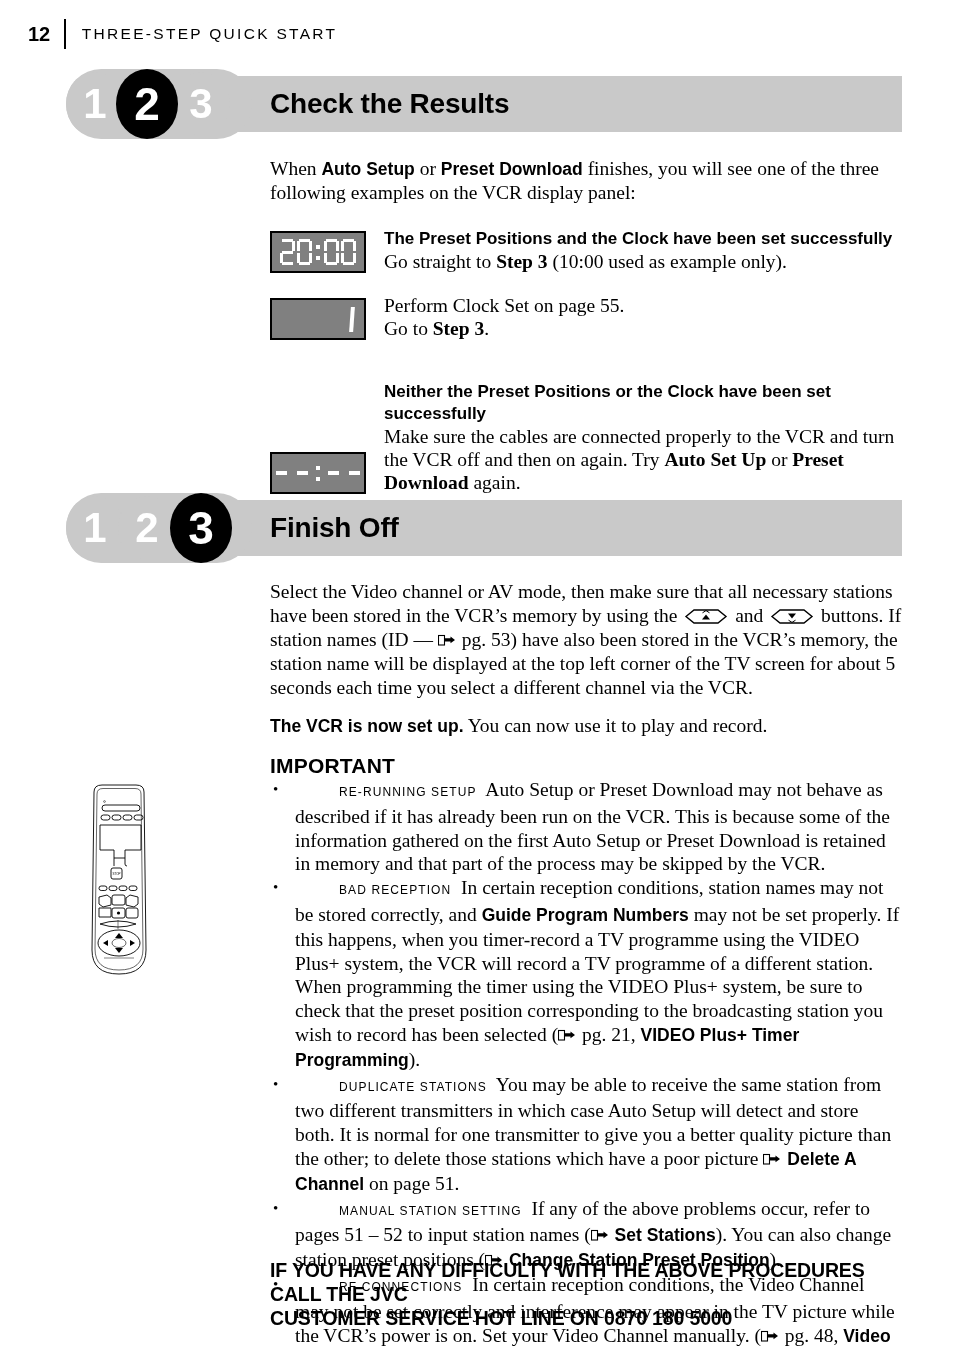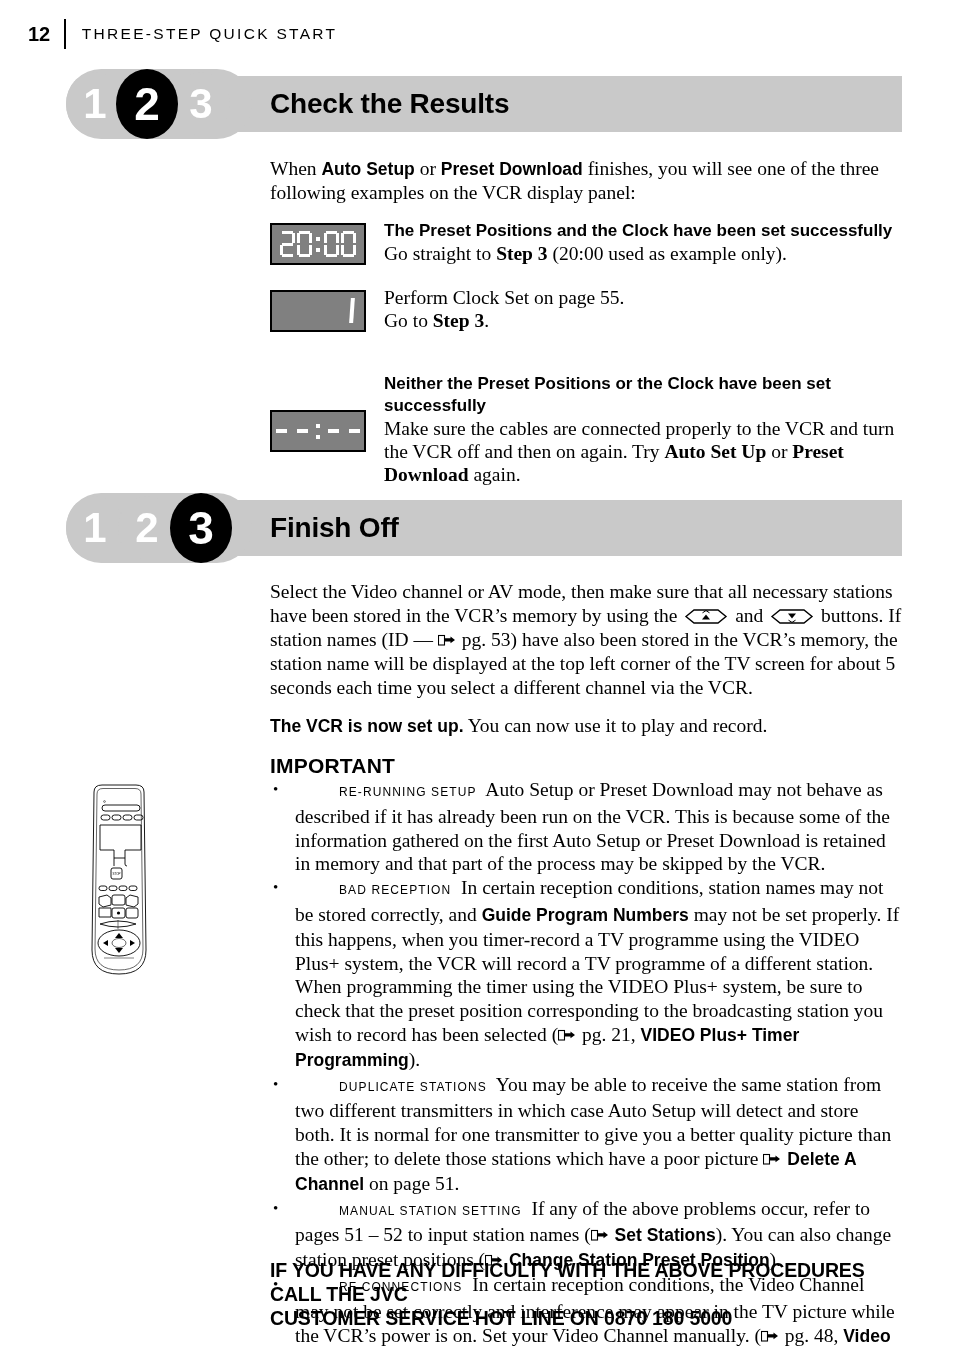--- a/index.html
+++ b/index.html
@@ -126,21 +126,22 @@
     font-weight: bold;
     font-size: 17.5px;
   }
 
   
   .lcd-row {
     position: absolute;
     left: 270px;
     width: 632px;
     display: flex;
-    align-items: center;
+    align-items: flex-end;
+    margin-top: 8px;
   }
   .lcd {
     width: 92px;
     height: 38px;
     background: #808080;
     border: 2px solid #000;
     flex: 0 0 auto;
     position: relative;
     margin-top: 3px;
   }
@@ -361,21 +362,21 @@
         <div class="seg v seg-c"></div>
           <div class="seg h seg-d"></div>
         <div class="seg v seg-e"></div>
           <div class="seg v seg-f"></div>
         <div class="seg h seg-g off"></div>
       </div>
     </div>
   </div>
   <div class="lcd-text">
     <span class="hdr">The Preset Positions and the Clock have been set successfully</span>
-    <span>Go straight to </span><b>Step 3</b><span> (20:00 used as example only).</span>
+    <span>Go straight to </span><b>Step 3</b><span> (10:00 used as example only).</span>
   </div>
 </div>
 
 <div class="lcd-row" style="top:286px;">
   <div class="lcd">
     <div class="lcd-inner right">
       <div class="lcd-one"></div>
     </div>
   </div>
   <div class="lcd-text">

